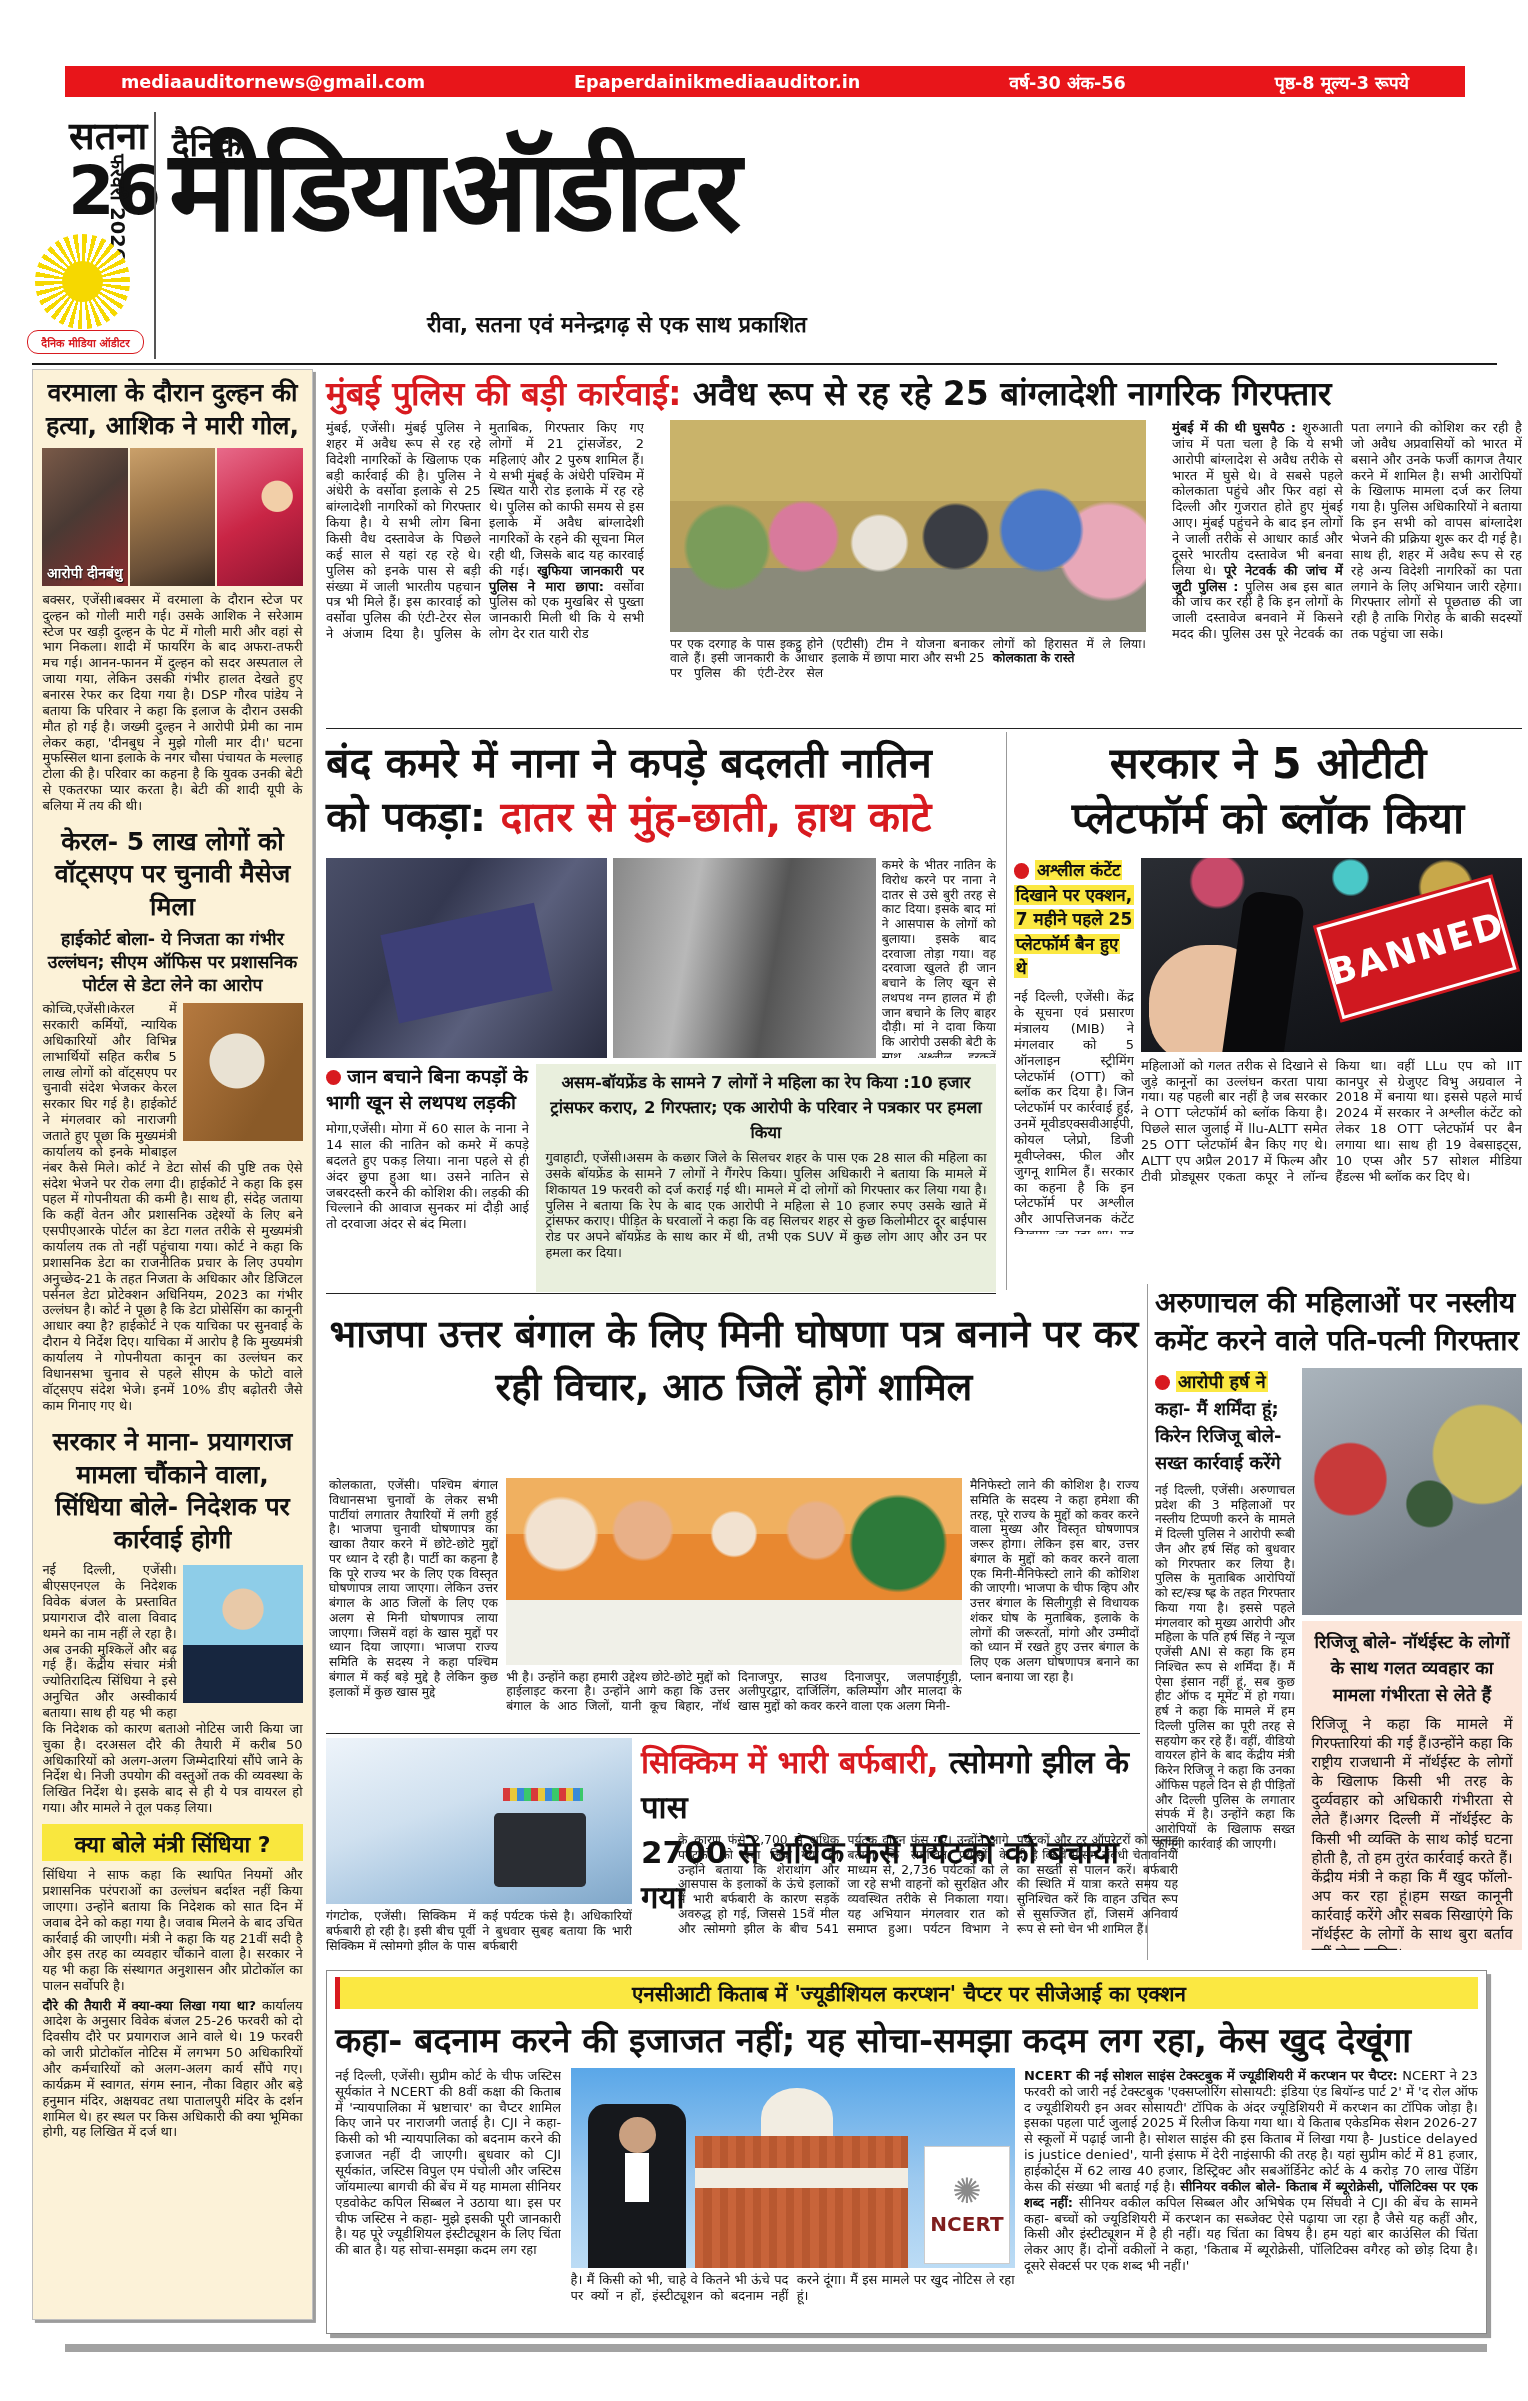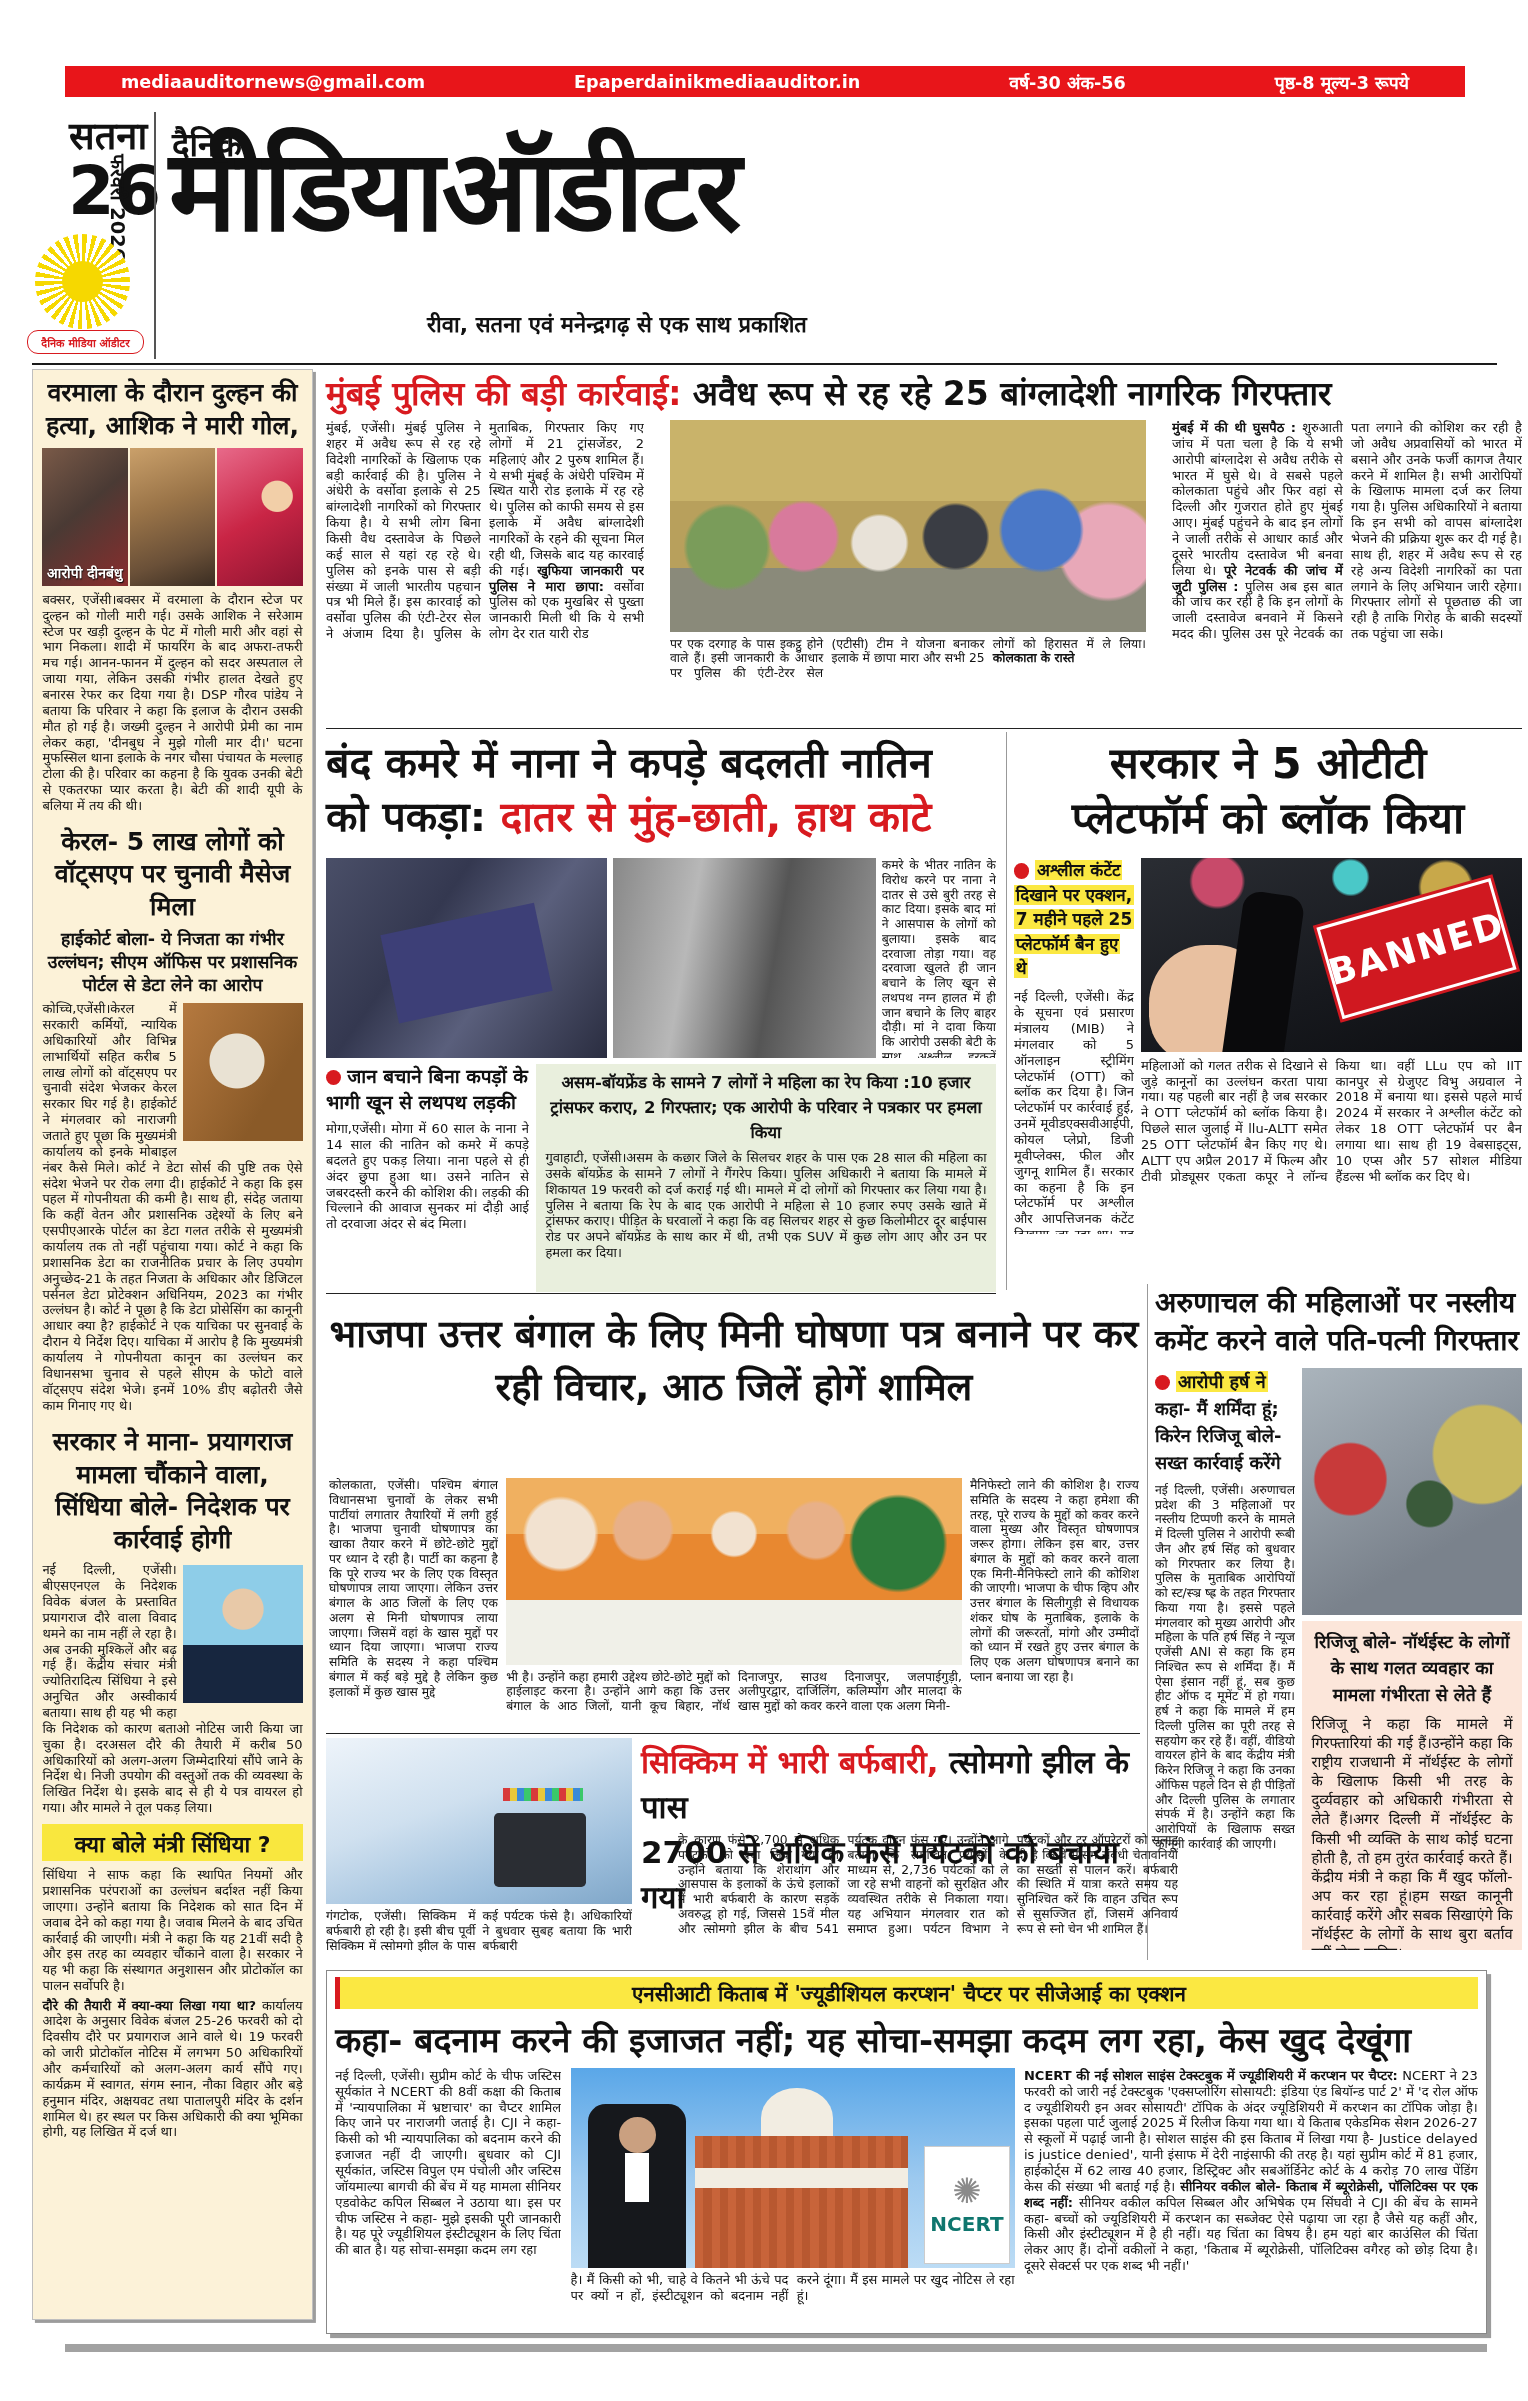--- a/index.html
+++ b/index.html
@@ -152,21 +152,21 @@
   .sc-dome{position:absolute;left:43%;top:10%;width:16%;height:30%;background:#f2ede2;border-radius:50% 50% 0 0;}
   .sc-main{position:absolute;left:28%;top:34%;width:48%;height:66%;background:
       repeating-linear-gradient(90deg,#c8643a 0 8.2px,#b85830 8.2px 16.5px);}
   .sc-band{position:absolute;left:28%;top:50%;width:48%;height:10%;background:#f2ede2;}
   .judge{position:absolute;left:4%;top:18%;width:22%;height:82%;background:#16181c;border-radius:17.6px 17.6px 0 0;}
   .judge-face{position:absolute;left:31%;top:8%;width:38%;height:22%;background:#caa080;border-radius:50%;}
   .judge-band{position:absolute;left:38%;top:30%;width:24%;height:30%;background:#fff;}
   .ncert-logo{position:absolute;right:1%;bottom:2%;width:19%;height:58%;background:#fff;border:1.2px solid #ccc;
       display:flex;flex-direction:column;align-items:center;justify-content:center;gap:3.5px;}
   .ncert-swirl{font-size:35px;color:#8a8a8a;line-height:1;}
-  .ncert-logo-t{font-size:20px;font-weight:800;color:#0f766e;}
+  .ncert-logo-t{font-size:20px;font-weight:800;color:#7f1d1d;}
   .ncert-cap{height:51px;column-count:2;column-gap:8.2px;}
   .ncert-right{flex:1;}
   .gray-bar{left:65px;top:2344px;width:1422px;height:8.2px;background:#a2a2a2;}
   .b22j{font-size:13px;line-height:1.22;font-weight:500;text-align:justify;}
   .b21j{font-size:12.3px;line-height:1.2;font-weight:500;text-align:justify;}
 </style>
 </head>
 <body>
 
 <div class="abs topbar">

